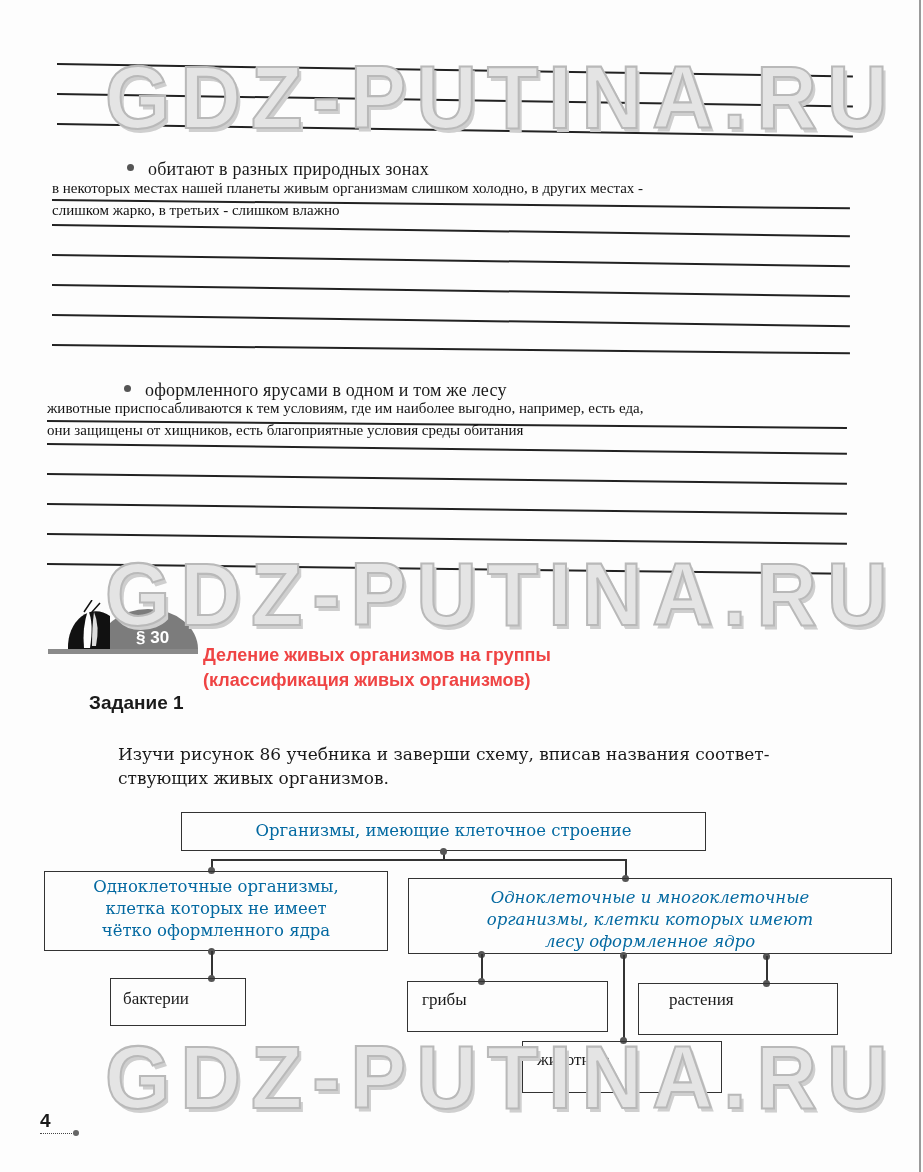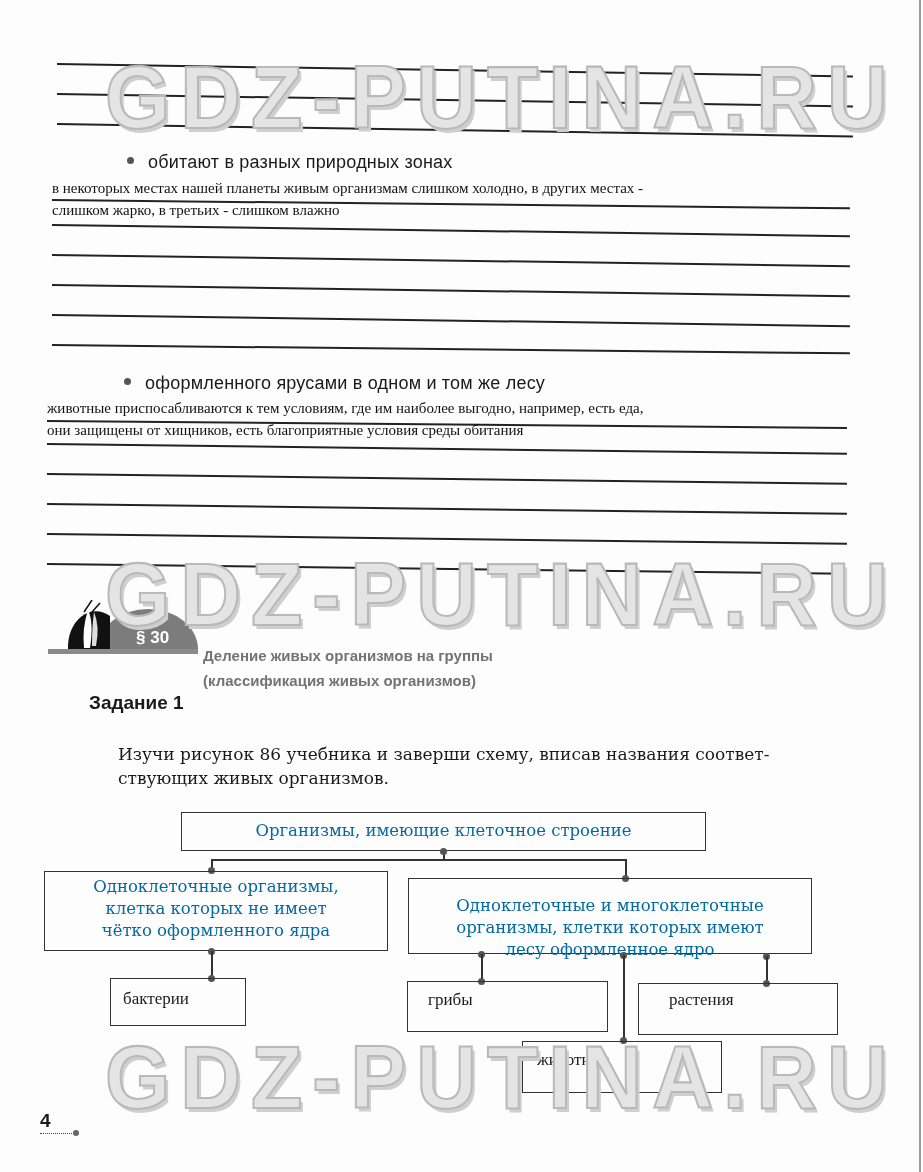--- a/index.html
+++ b/index.html
@@ -1,25 +1,25 @@
 <!DOCTYPE html>
 <html><head>
 <meta charset="utf-8">
 <style>
   html, body { margin:0; padding:0; background:#fdfdfd; }
   body { width:923px; height:1172px; position:relative; overflow:hidden; font-family:"Liberation Serif", serif; color:#1a1a1a; }
   .edge { position:absolute; right:2px; top:0; width:2px; height:1172px; background:#9a9a9a; }
   .rule { position:absolute; height:1.6px; background:#222; transform-origin:left center; }
-  .bullet-line { position:absolute; font-family:Liberation Sans, sans-serif; font-size:18px; letter-spacing:0.2px; }
+  .bullet-line { position:absolute; font-family:Liberation Serif, serif; font-size:18px; letter-spacing:0.2px;margin-top:7px; }
   .bullet-dot { display:inline-block; width:7px; height:7px; border-radius:50%; background:#555; margin-right:14px; vertical-align:middle; position:relative; top:-3px; }
   .answer { position:absolute; font-family:"Liberation Serif", serif; font-size:15px; color:#111; white-space:nowrap; }
   .watermark { position:absolute; font-family:"Liberation Sans", sans-serif; font-weight:bold; font-size:84px; letter-spacing:10px; color:#e4e4e4;
      -webkit-text-stroke:2px #b9b9b9; text-shadow:3px 3px 0 #cfcfcf; transform:scaleY(1.05); white-space:nowrap; pointer-events:none; }
   .section-badge { position:absolute; left:48px; top:600px; width:150px; height:60px; }
-  .section-title { position:absolute; left:203px; top:643px; font-family:"Liberation Sans", sans-serif; font-weight:bold; font-size:15px; line-height:25px; color:#737373; }
+  .section-title { position:absolute; left:203px; top:643px; font-family:"Liberation Sans", sans-serif; font-weight:bold; font-size:18px; line-height:25px; color:#ef4444; }
   .task-title { position:absolute; left:77px; top:692px; font-family:"Liberation Sans", sans-serif; font-weight:bold; font-size:19px;margin-left:12px; }
   .task-text { position:absolute; left:118px; top:742px; width:735px; font-family:"DejaVu Serif", serif; font-size:17px; line-height:24px; }
   .box { position:absolute; border:1.5px solid #333; background:transparent; box-sizing:border-box; text-align:center; font-family:"DejaVu Serif", serif; color:#0369a1; }
   .box-text { font-size:16.5px; line-height:22px; }
   .ans-box { position:absolute; border:1.5px solid #333; box-sizing:border-box; font-family:"Liberation Serif", serif; font-size:17px; }
   .conn { position:absolute; background:#333; }
   .node { position:absolute; width:7px; height:7px; border-radius:50%; background:#555; }
   .page-num { position:absolute; left:40px; top:1110px; font-family:"Liberation Sans", sans-serif; font-weight:bold; font-size:19px; }
   .page-num-line { position:absolute; left:40px; top:1133px; width:34px; height:1px; border-top:1px dotted #444; }
   .page-num-dot { position:absolute; left:73px; top:1130px; width:6px; height:6px; border-radius:50%; background:#666; }
@@ -88,37 +88,37 @@
 <div class="conn" style="left:211px;top:859px;width:1.5px;height:12px;"></div>
 <div class="conn" style="left:625px;top:859px;width:1.5px;height:20px;"></div>
 <div class="node" style="left:208px;top:867px;"></div>
 <div class="node" style="left:622px;top:875px;"></div>
 
 <div class="box" style="left:44px;top:871px;width:344px;height:80px;padding-top:4px;">
   <div class="box-text">Одноклеточные организмы,</div>
   <div class="box-text">клетка которых не имеет</div>
   <div class="box-text">чётко оформленного ядра</div>
 </div>
-<div class="box" style="left:408px;top:878px;width:404px;height:76px;padding-top:16px;">
+<div class="box" style="left:408px;top:878px;width:484px;height:76px;padding-top:8px;font-style:italic;">
   <div class="box-text">Одноклеточные и многоклеточные</div>
   <div class="box-text">организмы, клетки которых имеют</div>
   <div class="box-text">лесу оформленное ядро</div>
 </div>
 
 <div class="node" style="left:208px;top:948px;"></div>
 <div class="conn" style="left:211px;top:951px;width:1.5px;height:28px;"></div>
 <div class="node" style="left:208px;top:975px;"></div>
 <div class="ans-box" style="left:110px;top:978px;width:136px;height:48px;padding:10px 0 0 12px;">
   <span>бактерии</span>
 </div>
 
 <div class="node" style="left:478px;top:951px;"></div>
 <div class="conn" style="left:481px;top:954px;width:1.5px;height:28px;"></div>
 <div class="node" style="left:478px;top:978px;"></div>
-<div class="ans-box" style="left:407px;top:981px;width:201px;height:51px;padding:8px 0 0 20px;">
+<div class="ans-box" style="left:407px;top:981px;width:201px;height:51px;padding:8px 0 0 14px;">
   <span>грибы</span>
 </div>
 
 <div class="node" style="left:620px;top:952px;"></div>
 <div class="conn" style="left:623px;top:955px;width:1.5px;height:85px;"></div>
 <div class="node" style="left:620px;top:1037px;"></div>
 <div class="ans-box" style="left:522px;top:1041px;width:200px;height:52px;padding:8px 0 0 14px;">
   <span>животные</span>
 </div>
 

